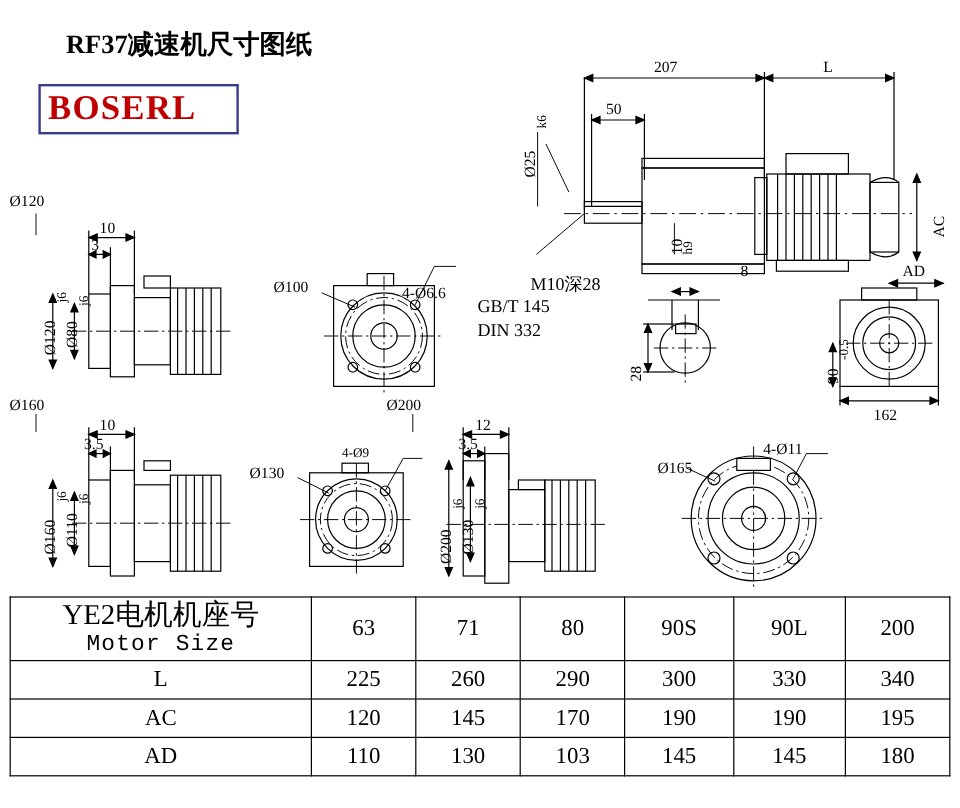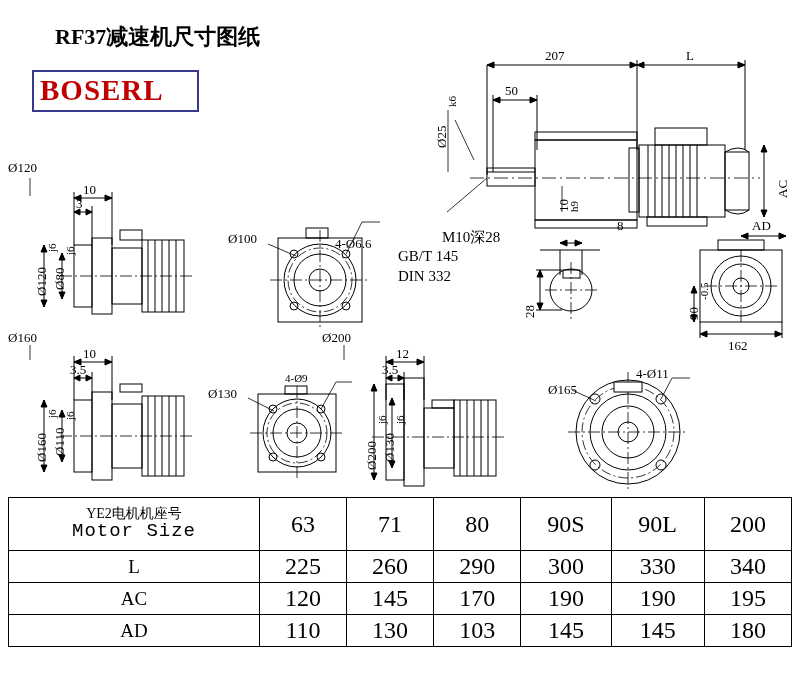--- a/index.html
+++ b/index.html
@@ -47,23 +47,23 @@
     font-size:19px;
     font-family:"Liberation Serif", serif;
     height:31px;
     padding:0;
   }
   table.spec td.hdr{
     width:250px;
     font-size:19px;
     line-height:1.12;
   }
-  table.spec td.hdr .l1{font-size:14px;}
+  table.spec td.hdr .l1{font-size:24px;}
   table.spec td.hdr .l2{font-size:19px;font-family:"Liberation Mono", monospace;letter-spacing:1px;}
-  table.spec td.num{font-size:24px;}
+  table.spec td.num{font-size:19px;}
   table.spec tr.head td{height:52px;}
 </style>
 </head>
 <body>
 
 <div class="abs title">RF37减速机尺寸图纸</div>
 <div class="abs logo-box"></div>
 <div class="abs logo-text">BOSERL</div>
 
 <svg width="800" height="673">

